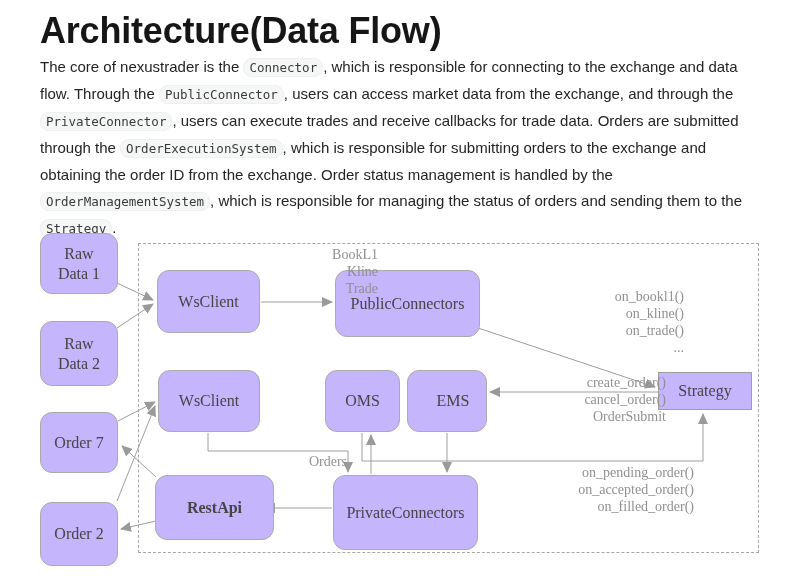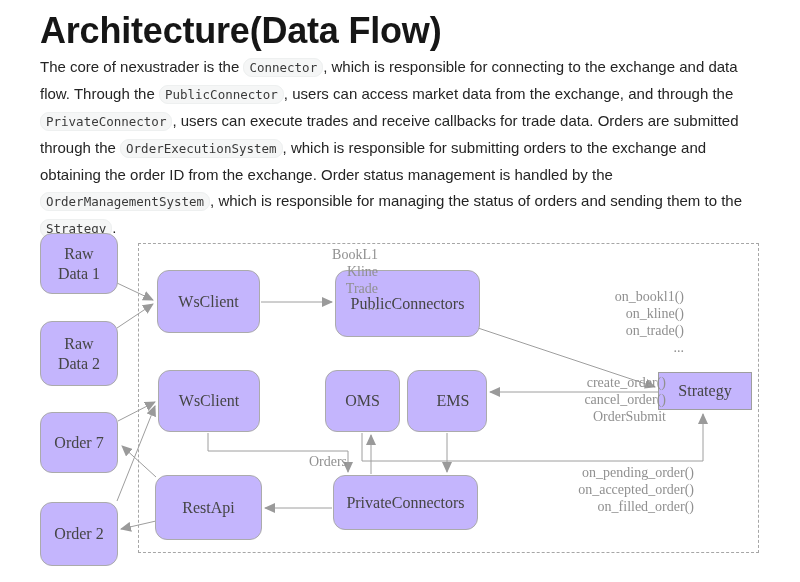--- a/index.html
+++ b/index.html
@@ -81,24 +81,24 @@
         </div>
         <div class="node" style="left: 325px; top: 370px; width: 75px; height: 62px;">
           <span class="node-label">OMS</span>
         </div>
         <div class="node" style="left: 407px; top: 370px; width: 80px; height: 62px; padding-left: 12px;">
           <span class="node-label">EMS</span>
         </div>
         <div class="node sharp" style="left: 658px; top: 372px; width: 94px; height: 38px;">
           <span class="node-label">Strategy</span>
         </div>
-        <div class="node" style="left: 333px; top: 475px; width: 145px; height: 55px;">
+        <div class="node" style="left: 333px; top: 475px; width: 145px; height: 75px;">
           <span class="node-label">PrivateConnectors</span>
         </div>
-        <div class="node" style="left: 155px; top: 475px; width: 107px; height: 65px;">
+        <div class="node" style="left: 155px; top: 475px; width: 119px; height: 65px; font-weight: bold;">
           <span class="node-label">RestApi</span>
         </div>
       </div>
     <div>
         <div class="edge-label" style="left: 247px; top: 246px; width: 90px;">BookL1
 Kline
 Trade
 ...</div>
         <div class="edge-label" style="left: 513px; top: 288px; width: 130px;">on_bookl1()
 on_kline()

